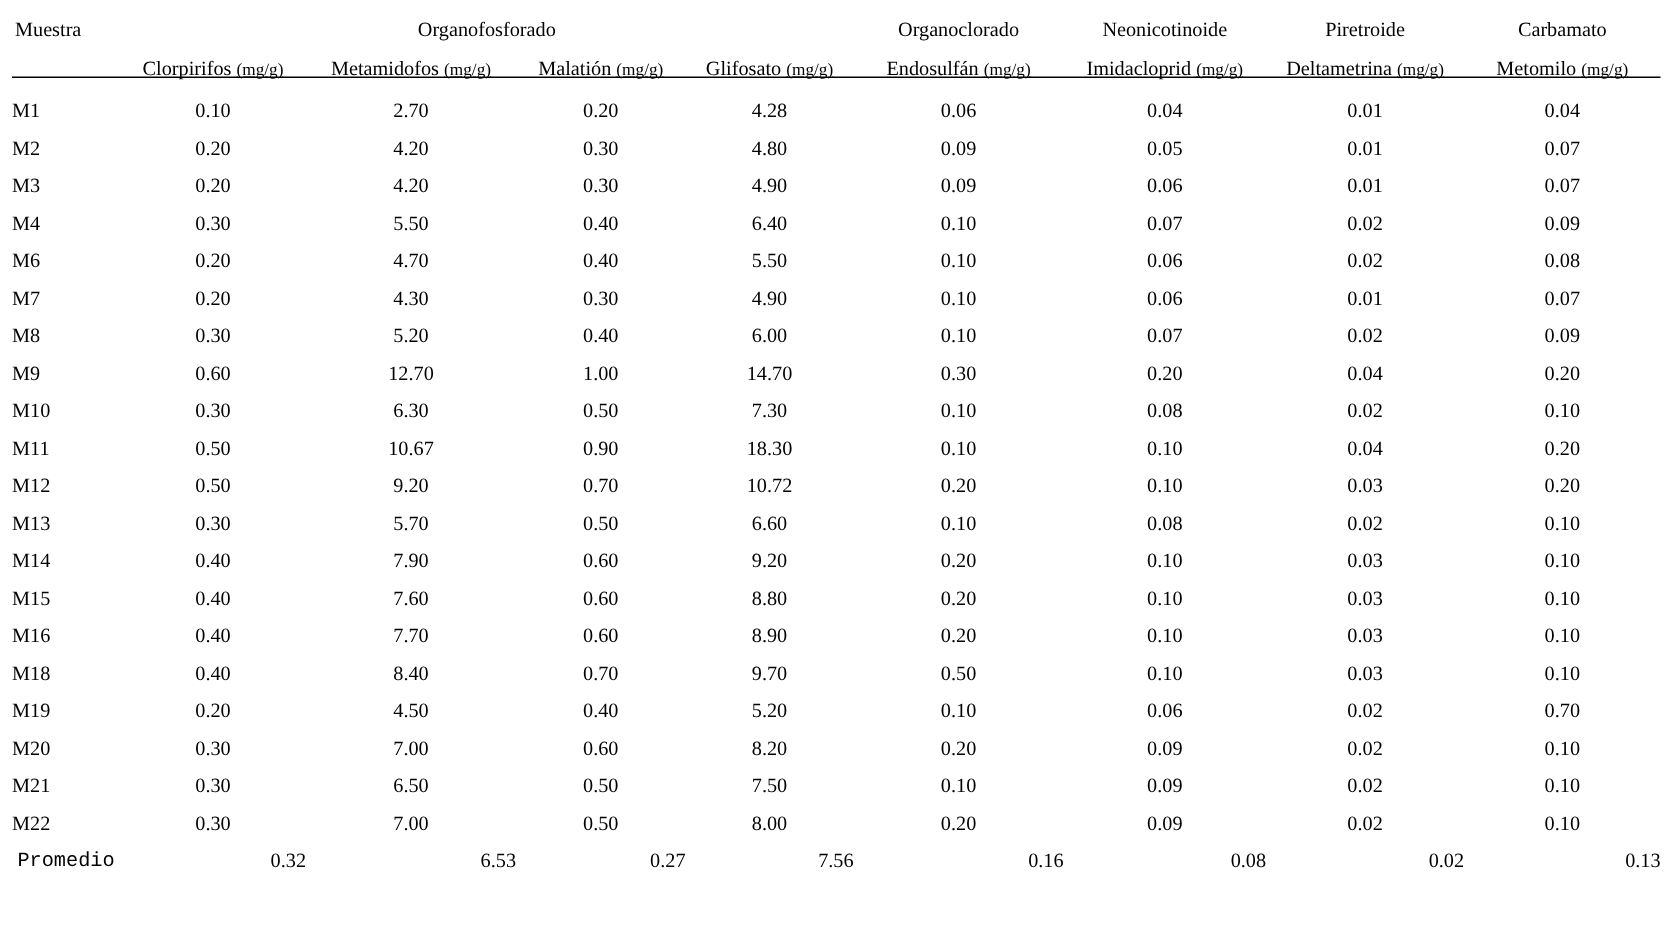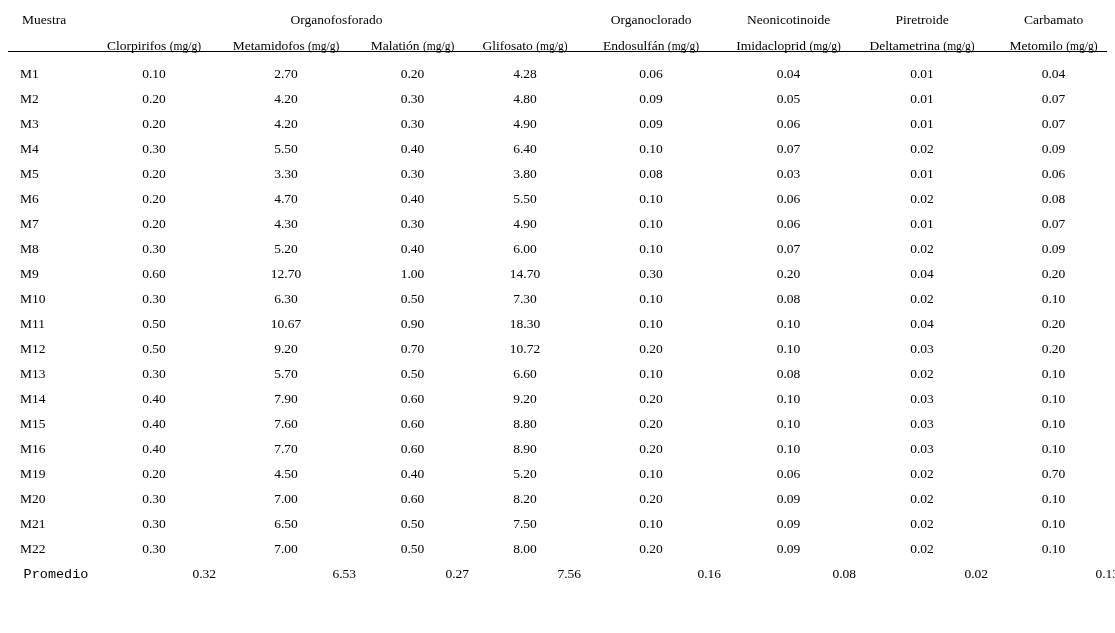--- a/index.html
+++ b/index.html
@@ -12,21 +12,21 @@
     height: 633px;
     font-family: "Liberation Serif", serif;
     color: #000000;
     overflow: hidden;
   }
   .page {
     position: relative;
     width: 1115px;
     height: 633px;
     box-sizing: border-box;
-    padding: 6px 8px 0 20px;
+    padding: 6px 8px 0 8px;
   }
   table.data-table {
     border-collapse: collapse;
     width: 1099px;
     table-layout: fixed;
     font-size: 13.5px;
   }
   table.data-table td,
   table.data-table th {
     padding: 0;
@@ -178,31 +178,20 @@
           <td>0.30</td>
           <td>5.50</td>
           <td>0.40</td>
           <td>6.40</td>
           <td>0.10</td>
           <td>0.07</td>
           <td>0.02</td>
           <td>0.09</td>
         </tr>
         <tr class="data-row">
-          <td class="label-cell">M5</td>
-          <td>0.20</td>
-          <td>3.30</td>
-          <td>0.30</td>
-          <td>3.80</td>
-          <td>0.08</td>
-          <td>0.03</td>
-          <td>0.01</td>
-          <td>0.06</td>
-        </tr>
-        <tr class="data-row">
           <td class="label-cell">M6</td>
           <td>0.20</td>
           <td>4.70</td>
           <td>0.40</td>
           <td>5.50</td>
           <td>0.10</td>
           <td>0.06</td>
           <td>0.02</td>
           <td>0.08</td>
         </tr>
@@ -305,20 +294,31 @@
           <td>0.03</td>
           <td>0.10</td>
         </tr>
         <tr class="data-row">
           <td class="label-cell">M16</td>
           <td>0.40</td>
           <td>7.70</td>
           <td>0.60</td>
           <td>8.90</td>
           <td>0.20</td>
+          <td>0.10</td>
+          <td>0.03</td>
+          <td>0.10</td>
+        </tr>
+        <tr class="data-row">
+          <td class="label-cell">M18</td>
+          <td>0.40</td>
+          <td>8.40</td>
+          <td>0.70</td>
+          <td>9.70</td>
+          <td>0.50</td>
           <td>0.10</td>
           <td>0.03</td>
           <td>0.10</td>
         </tr>
         <tr class="data-row">
           <td class="label-cell">M19</td>
           <td>0.20</td>
           <td>4.50</td>
           <td>0.40</td>
           <td>5.20</td>

